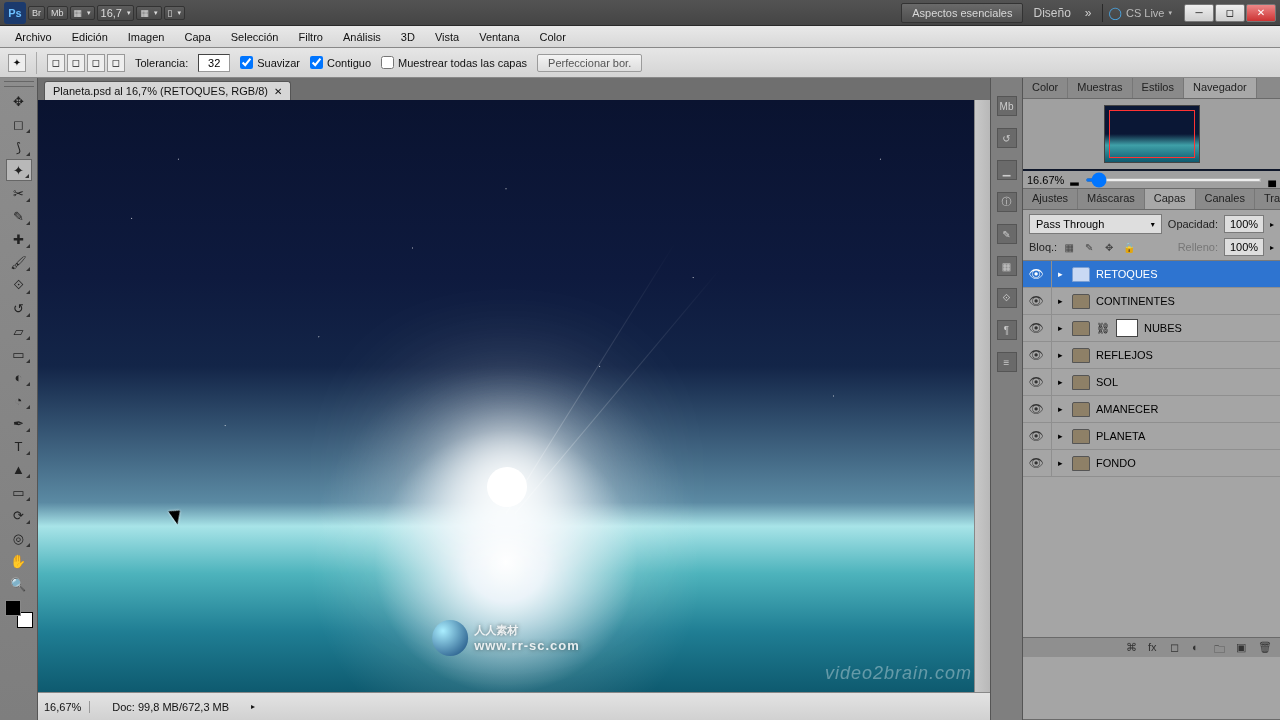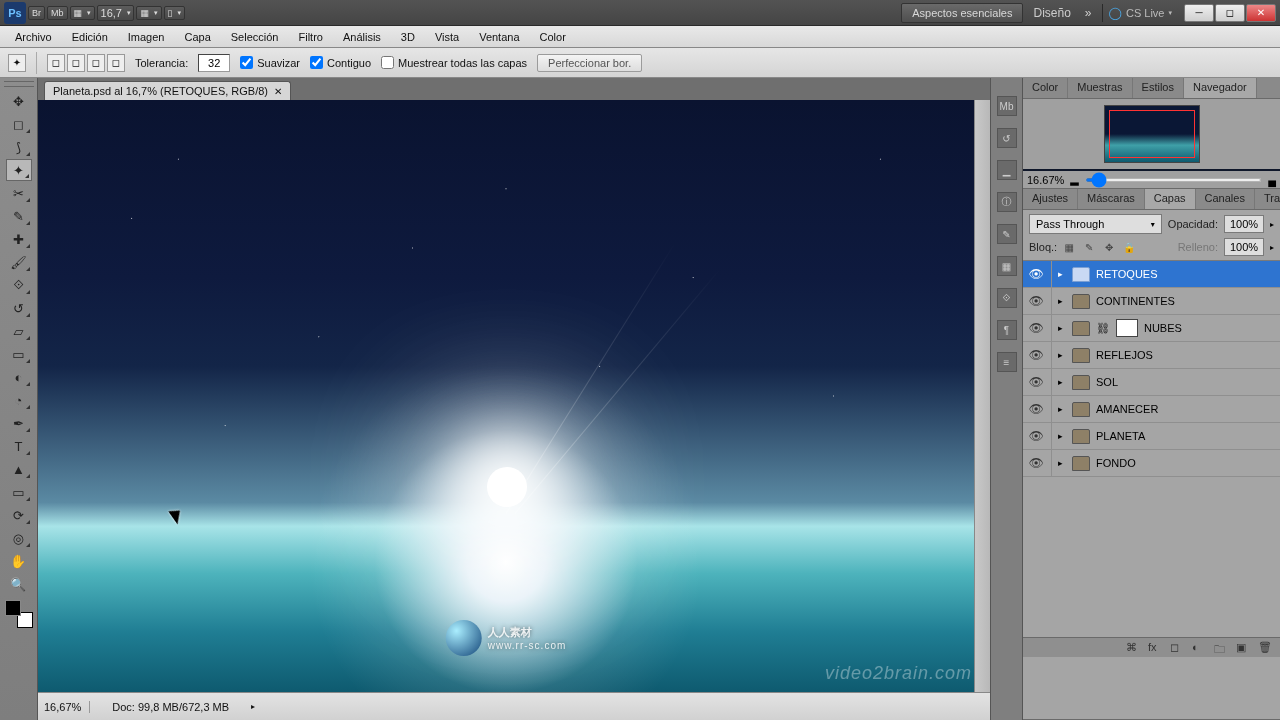--- a/index.html
+++ b/index.html
@@ -222,21 +222,21 @@
     <div class="canvas-area">
       <div class="canvas">
         <div class="stars"></div>
         <div class="streak"></div>
         <div class="streak s2"></div>
         <div class="sun"></div>
         <div class="wm-center">
           <div class="ball"></div>
           <div>
             <div>人人素材</div>
-            <div style="font-size:10px;font-weight:normal;letter-spacing:1px;">www.rr-sc.com</div>
+            <div style="font-size:13px;font-weight:bold;letter-spacing:1px;">www.rr-sc.com</div>
           </div>
         </div>
         <div class="watermark">video2brain.com</div>
       </div>
       <div class="scrollbar-v"></div>
     </div>
     <div class="statusbar">
       <span class="zoom">16,67%</span>
       <span>Doc: 99,8 MB/672,3 MB</span>
       <span style="font-size:8px;">▸</span>

